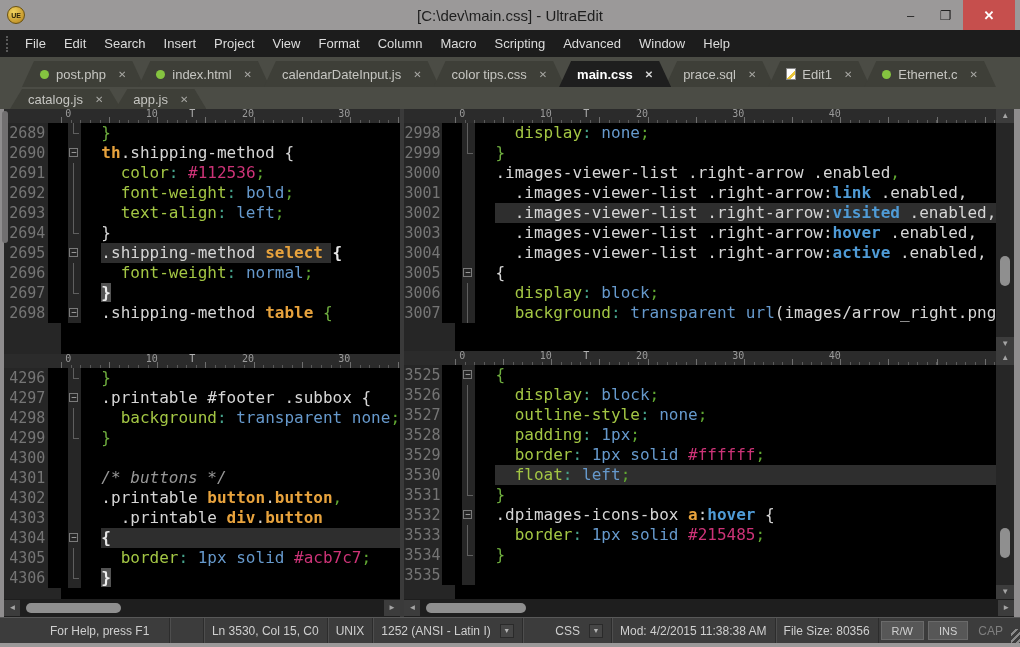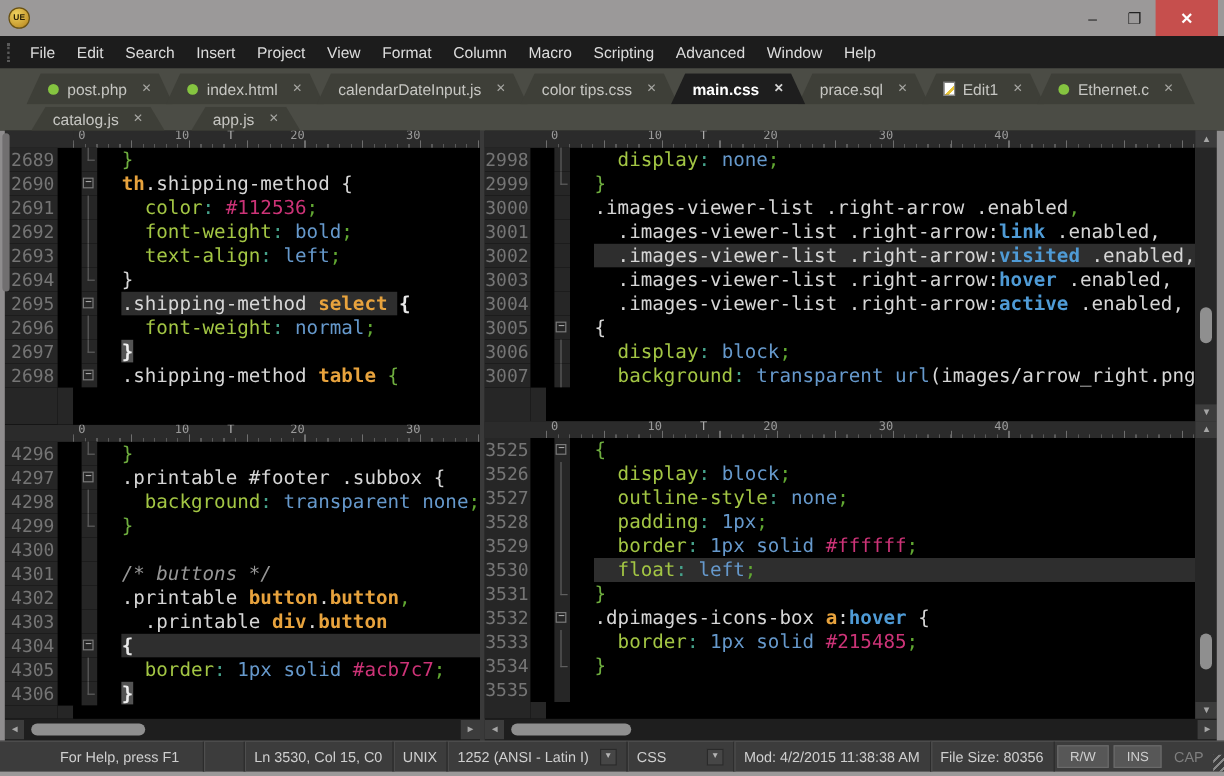--- a/index.html
+++ b/index.html
@@ -19,21 +19,21 @@
 
   
   .menubar { height:27px; background:#1c1c1c; display:flex; align-items:center; }
   .menu-grip { height:16px; border-left:2px dotted #5a5a5a; margin:0 8px 0 6px; }
   .menu-item { color:#dcdcdc; font-size:13px; padding:0 9px; line-height:27px; }
 
   
   .tabs { background:#4b4c45; }
   .tabrow { display:flex; align-items:flex-end; }
   .tabrow.r1 { height:30px; padding-left:22px; }
-  .tabrow.r2 { height:22px; padding-left:26px;gap:28px; }
+  .tabrow.r2 { height:22px; padding-left:10px; }
   .tab { height:26px; display:flex; align-items:center; padding:0 18px;
     background:#3e3f38; color:#c6c6c2; font-size:13px; margin-right:-6px;
     clip-path:polygon(12px 0, calc(100% - 12px) 0, 100% 100%, 0 100%);justify-content:space-between; }
   .tabrow.r2 .tab { height:20px; }
   .tab.active { background:#1e1e1e; color:#ffffff; font-weight:bold; z-index:1; }
   .tab .dot { width:9px; height:9px; border-radius:50%; background:#85c440; margin-right:7px; }
   .tab .doc { width:10px; height:12px; background:linear-gradient(135deg,#ffffff 55%, #e8c53a 55% 75%, #ffffff 75%); margin-right:6px; border:1px solid #888; }
   .tab .x { margin-left:12px; font-size:10px; color:#a8a8a4; }
   .tab.active .x { color:#d6d6d6; }
 
@@ -110,20 +110,21 @@
   .seg.dim { color:#7f7f7f; border-right:none; box-shadow:none; }
   .grip { margin-left:auto; width:14px; align-self:flex-end; height:14px;
     background:repeating-linear-gradient(135deg, transparent 0 3px, #8a8a8a 3px 5px); }
   .bottomstrip { height:4px; background:#9b9999; }
 </style>
 </head>
 <body>
 
 <div class="titlebar">
   <div class="ue-logo">UE</div>
+  <div class="title-text">[C:\dev\main.css] - UltraEdit</div>
   <div class="winbtns">
     <div class="winbtn">–</div>
     <div class="winbtn">❐</div>
     <div class="winbtn close">✕</div>
   </div>
 </div>
 
 <div class="menubar">
   <div class="menu-grip"></div>
   <div id="menu-items" style="display:flex;">
@@ -594,21 +595,21 @@
   <div class="seg">
       <span>Ln 3530, Col 15, C0</span>
     </div>
   <div class="seg">
       <span>UNIX</span>
     </div>
   <div class="seg">
       <span>1252  (ANSI - Latin I)</span>
       <span class="dd">▼</span>
     </div>
-  <div class="seg" style="width:130px; justify-content:space-between;">
+  <div class="seg" style="width:130px; justify-content:flex-end;">
       <span>CSS</span>
       <span class="dd">▼</span>
     </div>
   <div class="seg">
       <span>Mod: 4/2/2015 11:38:38 AM</span>
     </div>
   <div class="seg">
       <span>File Size: 80356</span>
     </div>
   <div class="seg btn">

